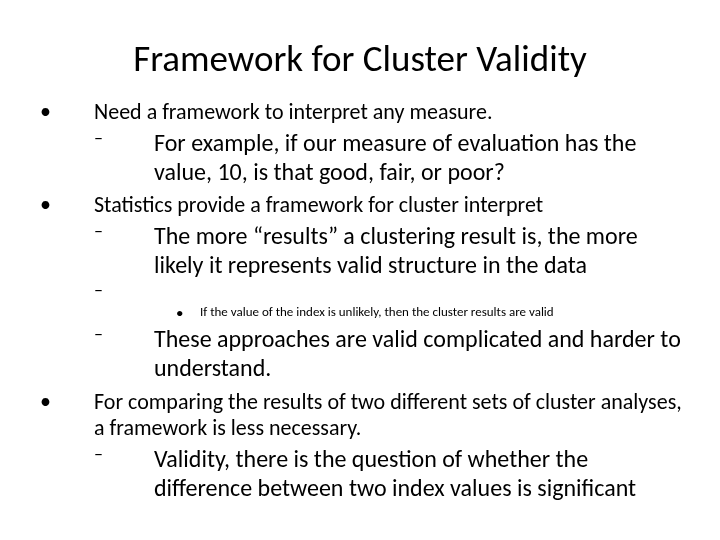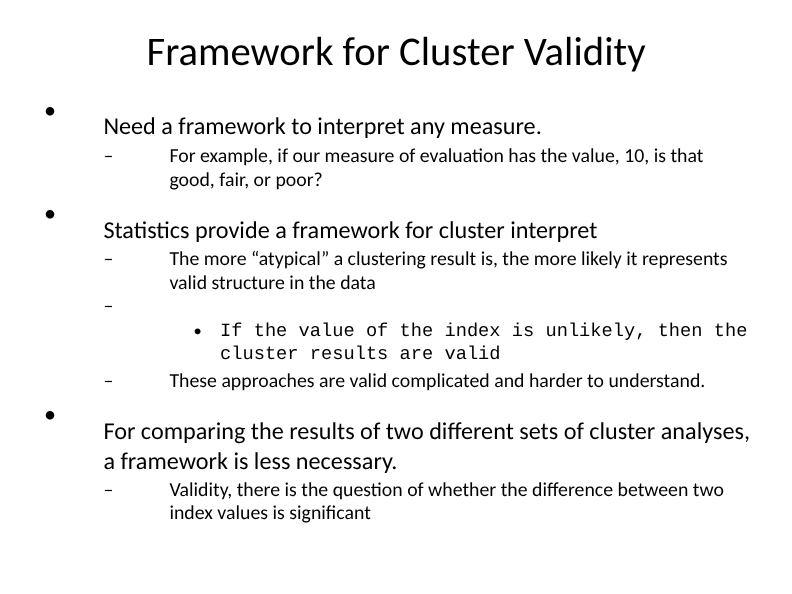--- a/index.html
+++ b/index.html
@@ -13,33 +13,33 @@
   }
   .slide {
     box-sizing: border-box;
     width: 720px;
     height: 540px;
     padding: 18px 36px 18px 36px;
   }
   .title {
     font-size: 37px;
     text-align: center;
-    margin: 6px 0 18px 0;
+    margin: 18px 0 18px 0;
     font-weight: 400;
   }
   
   .row { display:flex; line-height:1.22; }
   .b1 { flex:0 0 54px; font-size:22px; padding-left:4px;}
-  .t1 { flex:1; font-size:22px;margin-top:15px; }
+  .t1 { flex:1; font-size:22px; }
   .b2 { flex:0 0 118px; font-size:18px; text-align:left;}
   .b2 span { margin-left:58px;}
-  .t2 { flex:1; font-size:18px;}
+  .t2 { flex:1; font-size:24px;}
   .b3 { flex:0 0 164px; font-size:15px;}
   .b3 span { margin-left:140px;}
-  .t3 { flex:1; font-size:17px;font-family:Liberation Mono, monospace;}
+  .t3 { flex:1; font-size:13px;}
   .gap-s { height:2px; }
   .gap-m { height:6px; }
 </style>
 </head>
 <body>
 
 <div class="slide">
 
   <div class="title">Framework for Cluster Validity</div>
 
@@ -54,21 +54,21 @@
   </div>
   <div class="gap-m"></div>
 
   <div class="row">
     <div class="b1">•</div>
     <div class="t1">Statistics provide a framework for cluster interpret</div>
   </div>
   <div class="gap-s"></div>
   <div class="row">
     <div class="b2"><span>–</span></div>
-    <div class="t2">The more “atypical” a clustering result is, the more likely it represents valid structure in the data</div>
+    <div class="t2">The more “results” a clustering result is, the more likely it represents valid structure in the data</div>
   </div>
   <div class="row">
     <div class="b2"><span>–</span></div>
   </div>
   <div class="gap-s"></div>
   <div class="row">
     <div class="b3"><span>•</span></div>
     <div class="t3">If the value of the index is unlikely, then the cluster results are valid</div>
   </div>
   <div class="gap-s"></div>

